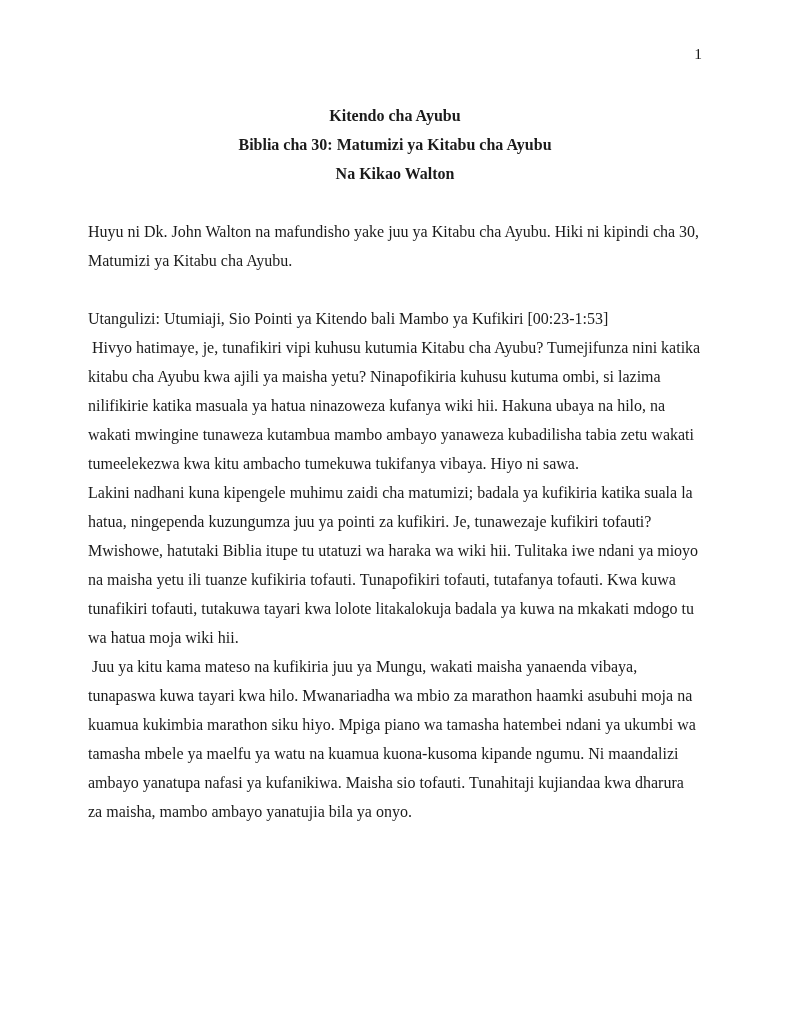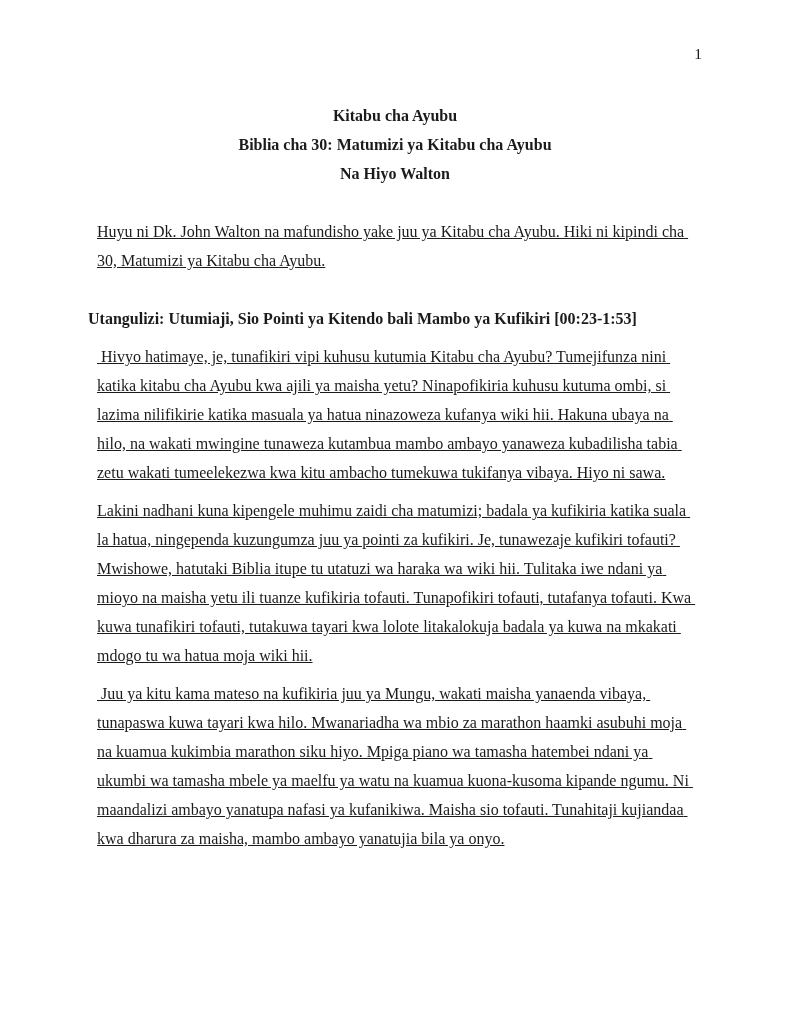--- a/index.html
+++ b/index.html
@@ -28,47 +28,46 @@
   }
   .title-block {
     margin-top: 36px;
     text-align: center;
     font-weight: bold;
   }
   .title-line {
     line-height: 29px;
   }
   .body-para {
-    margin: 9px;
+    margin: 0;
     white-space: pre-wrap;
     text-align: left;
-    text-decoration: underline;
   }
   .intro-para {
     margin-top: 29px;
   }
   .section-heading {
     margin: 29px 0 0 0;
     font-size: 16px;
     line-height: 29px;
-    font-weight: bold;
+    font-weight: normal;
     white-space: pre-wrap;
   }
 </style>
 </head>
 <body>
 
 <div class="page">
 
   <div class="page-number">1</div>
 
   <div class="title-block">
-    <div class="title-line">Kitabu cha Ayubu</div>
+    <div class="title-line">Kitendo cha Ayubu</div>
     <div class="title-line">Biblia cha 30: Matumizi ya Kitabu cha Ayubu</div>
-    <div class="title-line">Na Hiyo Walton</div>
+    <div class="title-line">Na Kikao Walton</div>
   </div>
 
   <p class="body-para intro-para">Huyu ni Dk. John Walton na mafundisho yake juu ya Kitabu cha Ayubu. Hiki ni kipindi cha 30, Matumizi ya Kitabu cha Ayubu.</p>
 
   <h2 class="section-heading">Utangulizi: Utumiaji, Sio Pointi ya Kitendo bali Mambo ya Kufikiri [00:23-1:53]</h2>
 
   <p class="body-para"> Hivyo hatimaye, je, tunafikiri vipi kuhusu kutumia Kitabu cha Ayubu? Tumejifunza nini katika kitabu cha Ayubu kwa ajili ya maisha yetu? Ninapofikiria kuhusu kutuma ombi, si lazima nilifikirie katika masuala ya hatua ninazoweza kufanya wiki hii. Hakuna ubaya na hilo, na wakati mwingine tunaweza kutambua mambo ambayo yanaweza kubadilisha tabia zetu wakati tumeelekezwa kwa kitu ambacho tumekuwa tukifanya vibaya. Hiyo ni sawa.</p>
 
   <p class="body-para">Lakini nadhani kuna kipengele muhimu zaidi cha matumizi; badala ya kufikiria katika suala la hatua, ningependa kuzungumza juu ya pointi za kufikiri. Je, tunawezaje kufikiri tofauti? Mwishowe, hatutaki Biblia itupe tu utatuzi wa haraka wa wiki hii. Tulitaka iwe ndani ya mioyo na maisha yetu ili tuanze kufikiria tofauti. Tunapofikiri tofauti, tutafanya tofauti. Kwa kuwa tunafikiri tofauti, tutakuwa tayari kwa lolote litakalokuja badala ya kuwa na mkakati mdogo tu wa hatua moja wiki hii.</p>
 

